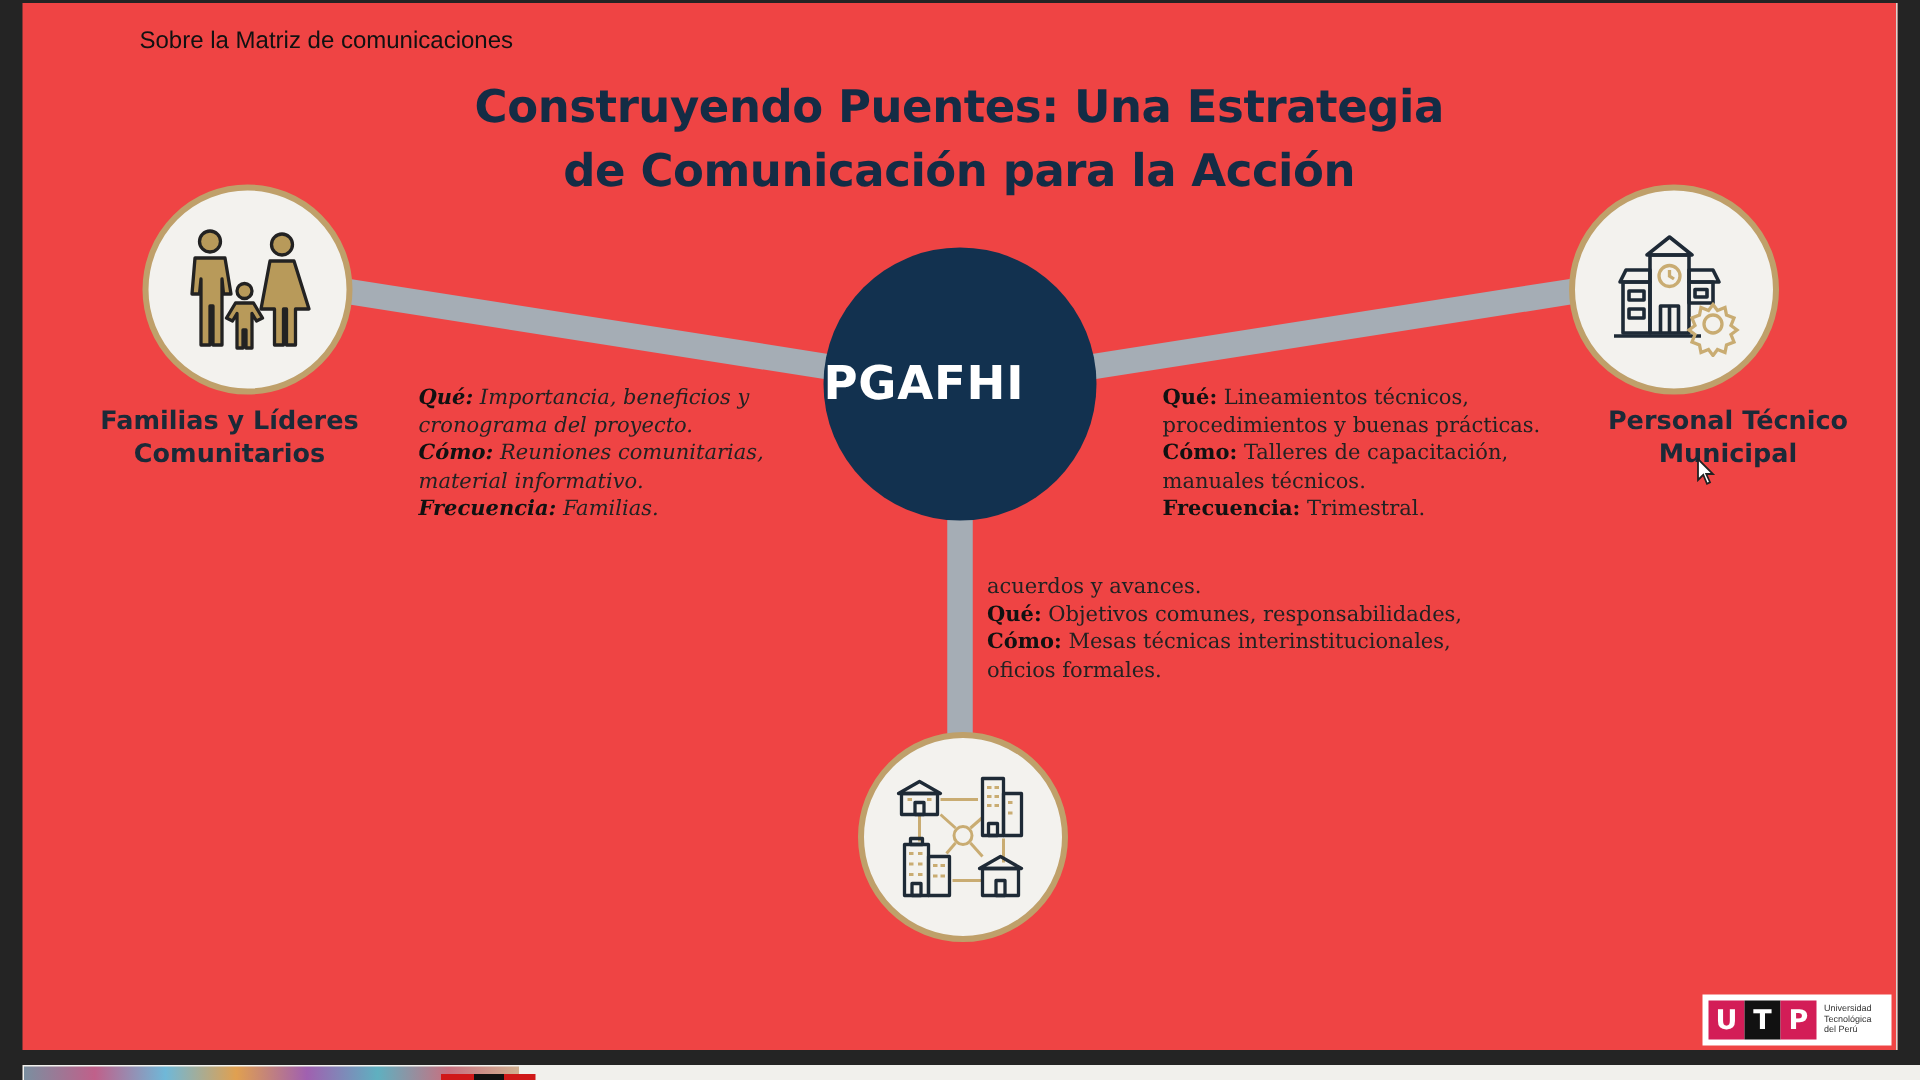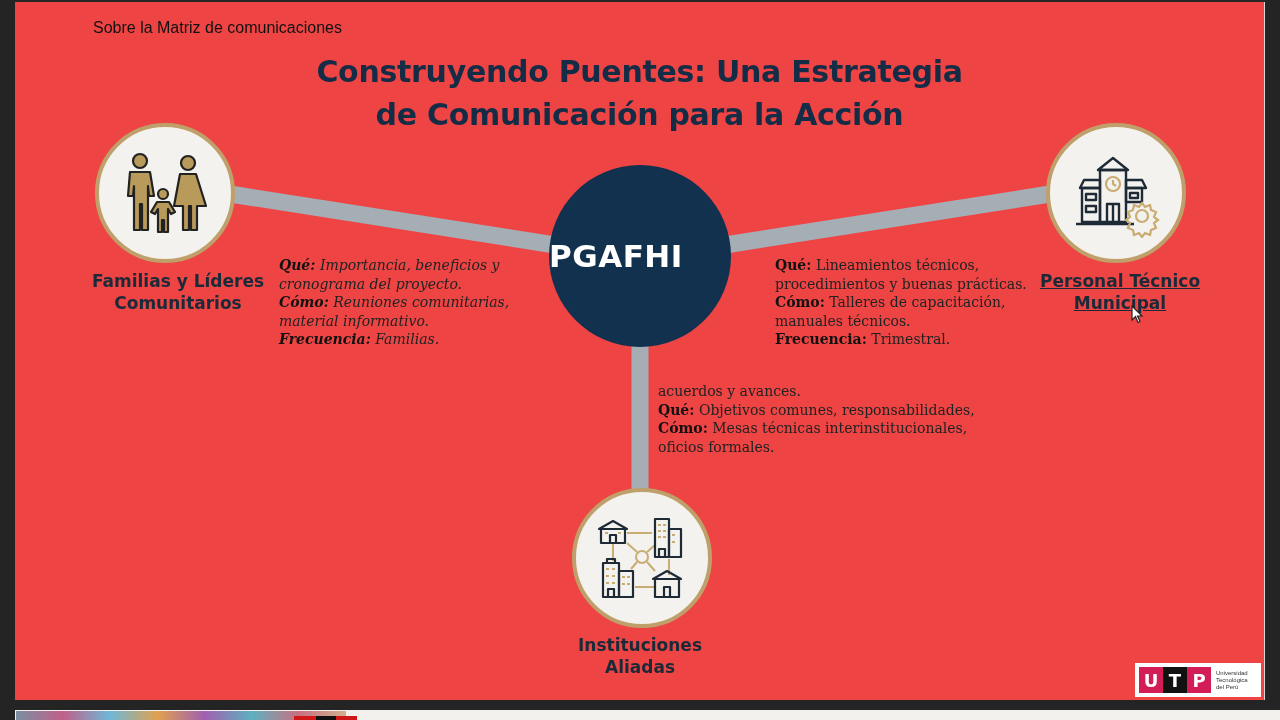--- a/index.html
+++ b/index.html
@@ -108,21 +108,21 @@
       <g fill="#b89a5a" stroke="#222" stroke-width="2.2" stroke-linejoin="round">
         <circle cx="20" cy="9" r="7"></circle>
         <path d="M10 20 h20 l4 24 h-5 l-1 -10 v44 h-6 v-26 h-2 v26 h-6 v-44 l-1 10 h-5 z"></path>
         <circle cx="68" cy="11" r="7"></circle>
         <path d="M60 22 h16 l10 32 h-9 v24 h-6 v-24 h-2 v24 h-6 v-24 h-9 z"></path>
         <circle cx="43" cy="42" r="5"></circle>
         <path d="M37 50 h12 l6 10 -4 2 -3 -5 v23 h-4 v-12 h-2 v12 h-4 v-23 l-3 5 -4 -2 z"></path>
       </g>
     </svg>
   </div>
-  <div class="node-label" style="left:63px; top:268px; width:200px;">
+  <div class="node-label" style="left:38px; top:268px; width:200px;">
     <div>Familias y Líderes</div>
     <div>Comunitarios</div>
   </div>
   <div class="desc" style="left:264px; top:254px;font-style:italic;">
     <div class="row"><b>Qué:</b> <span>Importancia, beneficios y</span></div>
     <div class="row">cronograma del proyecto.</div>
     <div class="row"><b>Cómo:</b> <span>Reuniones comunitarias,</span></div>
     <div class="row">material informativo.</div>
     <div class="row"><b>Frecuencia:</b> <span>Familias.</span></div>
   </div>
@@ -143,21 +143,21 @@
         <line x1="8" y1="76" x2="66" y2="76"></line>
       </g>
       <g fill="none" stroke="#c9ac72" stroke-width="2.2">
         <circle cx="45" cy="36" r="7"></circle>
         <path d="M45 32 V36 L48 38"></path>
         <circle cx="74" cy="68" r="6"></circle>
         <path d="M74 55 l3 4 5 -2 1 5 5 2 -2 5 4 3 -4 3 2 5 -5 2 -1 5 -5 -2 -3 4 -3 -4 -5 2 -1 -5 -5 -2 2 -5 -4 -3 4 -3 -2 -5 5 -2 1 -5 5 2 z"></path>
       </g>
     </svg>
   </div>
-  <div class="node-label" style="left:1005px; top:268px; width:200px;text-decoration:underline;">
+  <div class="node-label" style="left:1037px; top:268px; width:200px;">
     <div>Personal Técnico</div>
     <div>Municipal</div>
   </div>
   <div class="desc" style="left:760px; top:254px;">
     <div class="row"><b>Qué:</b> <span>Lineamientos técnicos,</span></div>
     <div class="row">procedimientos y buenas prácticas.</div>
     <div class="row"><b>Cómo:</b> <span>Talleres de capacitación,</span></div>
     <div class="row">manuales técnicos.</div>
     <div class="row"><b>Frecuencia:</b> <span>Trimestral.</span></div>
   </div>
@@ -207,24 +207,20 @@
           <rect x="15" y="60" width="3" height="2"></rect>
         <rect x="9" y="67" width="3" height="2"></rect>
           <rect x="15" y="67" width="3" height="2"></rect>
         <rect x="25" y="61" width="3" height="2"></rect>
           <rect x="30" y="61" width="3" height="2"></rect>
         <rect x="25" y="68" width="3" height="2"></rect>
           <rect x="30" y="68" width="3" height="2"></rect>
       </g>
     </svg>
   </div>
-  <div class="node-label" style="left:525px; top:632px; width:200px;">
-    <div>Instituciones</div>
-    <div>Aliadas</div>
-  </div>
   <div class="desc" style="left:643px; top:380px;">
     <div class="row">acuerdos y avances.</div>
     <div class="row"><b>Qué:</b> <span>Objetivos comunes, responsabilidades,</span></div>
     <div class="row"><b>Cómo:</b> <span>Mesas técnicas interinstitucionales,</span></div>
     <div class="row">oficios formales.</div>
   </div>
 
   <div class="logo">
     <div class="box u">U</div>
     <div class="box t">T</div>

